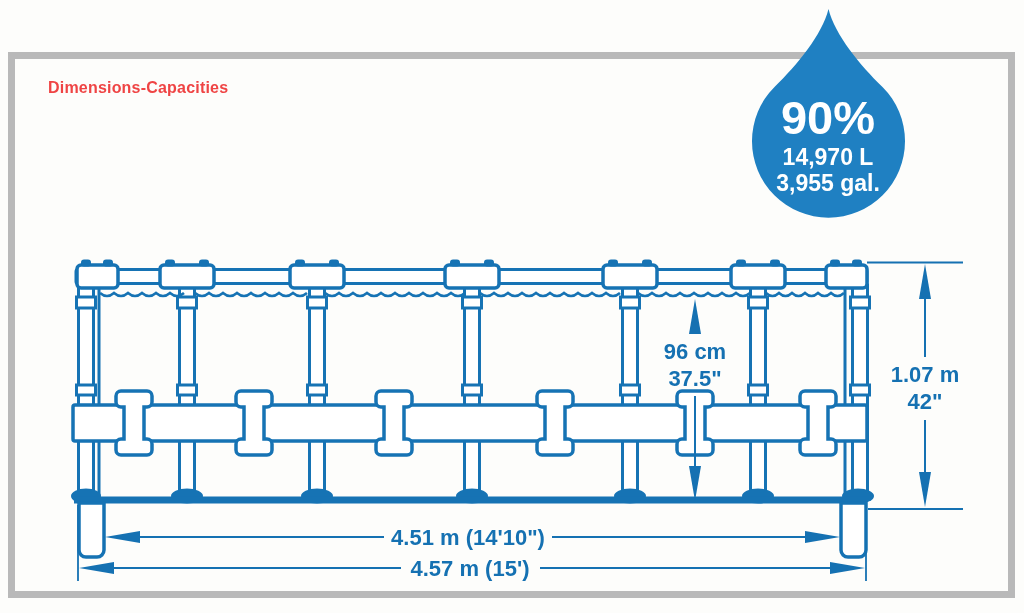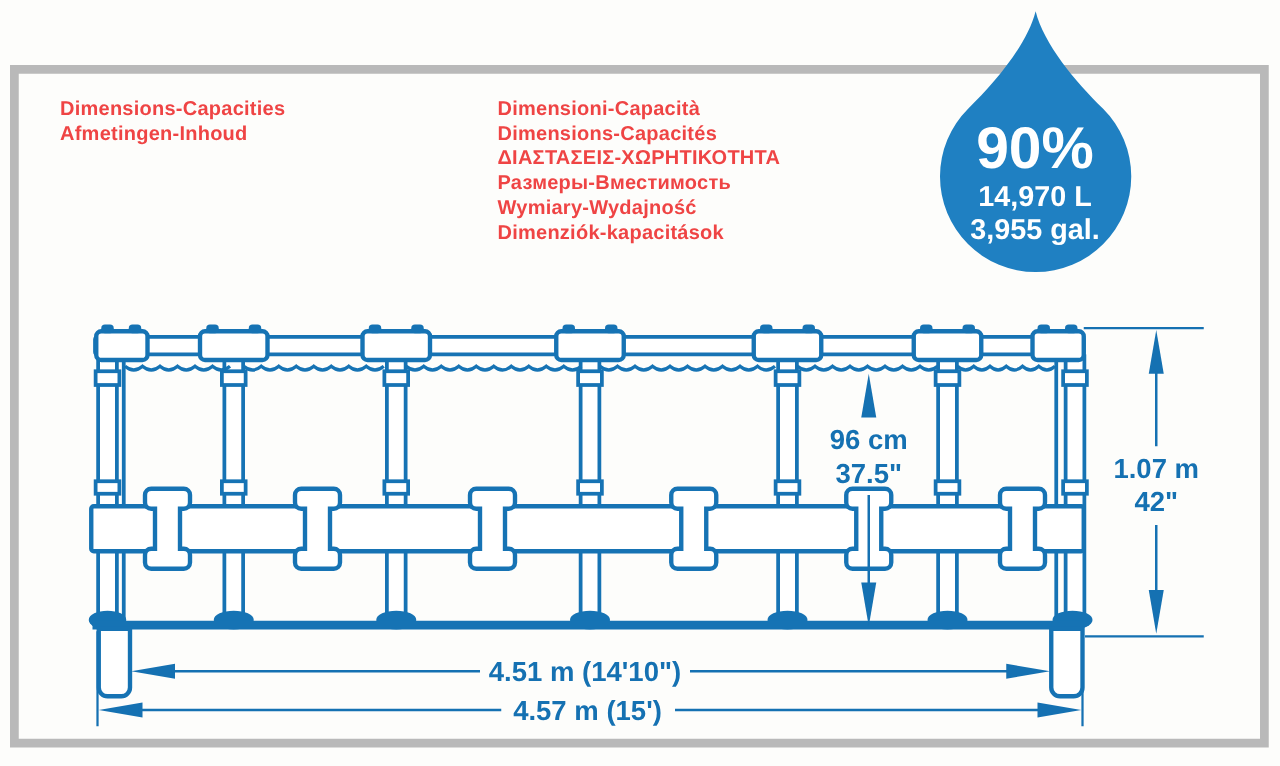--- a/index.html
+++ b/index.html
@@ -13,31 +13,22 @@
   .dimtxt{fill:#1571b2;font-size:22px;}
   .droptxt{fill:#ffffff;}
 </style>
 </head>
 <body>
 
 <div class="stage">
 
   <div class="heads col1">
     <div>Dimensions-Capacities</div>
-    <div>Afmetingen-Inhoud</div>
   </div>
 
-  <div class="heads col2">
-    <div>Dimensioni-Capacità</div>
-    <div>Dimensions-Capacités</div>
-    <div>ΔΙΑΣΤΑΣΕΙΣ-ΧΩΡΗΤΙΚΟΤΗΤΑ</div>
-    <div>Размеры-Вместимость</div>
-    <div>Wymiary-Wydajność</div>
-    <div>Dimenziók-kapacitások</div>
-  </div>
 
   <svg width="1024" height="613" viewBox="0 0 1024 613">
 
     <rect x="11.5" y="55.5" width="1000" height="539" fill="none" stroke="#b9b9b9" stroke-width="7"></rect>
 
     <g stroke="#1673b4" fill="#ffffff">
 
       <path d="M99,283 V497 M845,283 V497" stroke-width="3" fill="none"></path>
 
       <g stroke-width="3">

